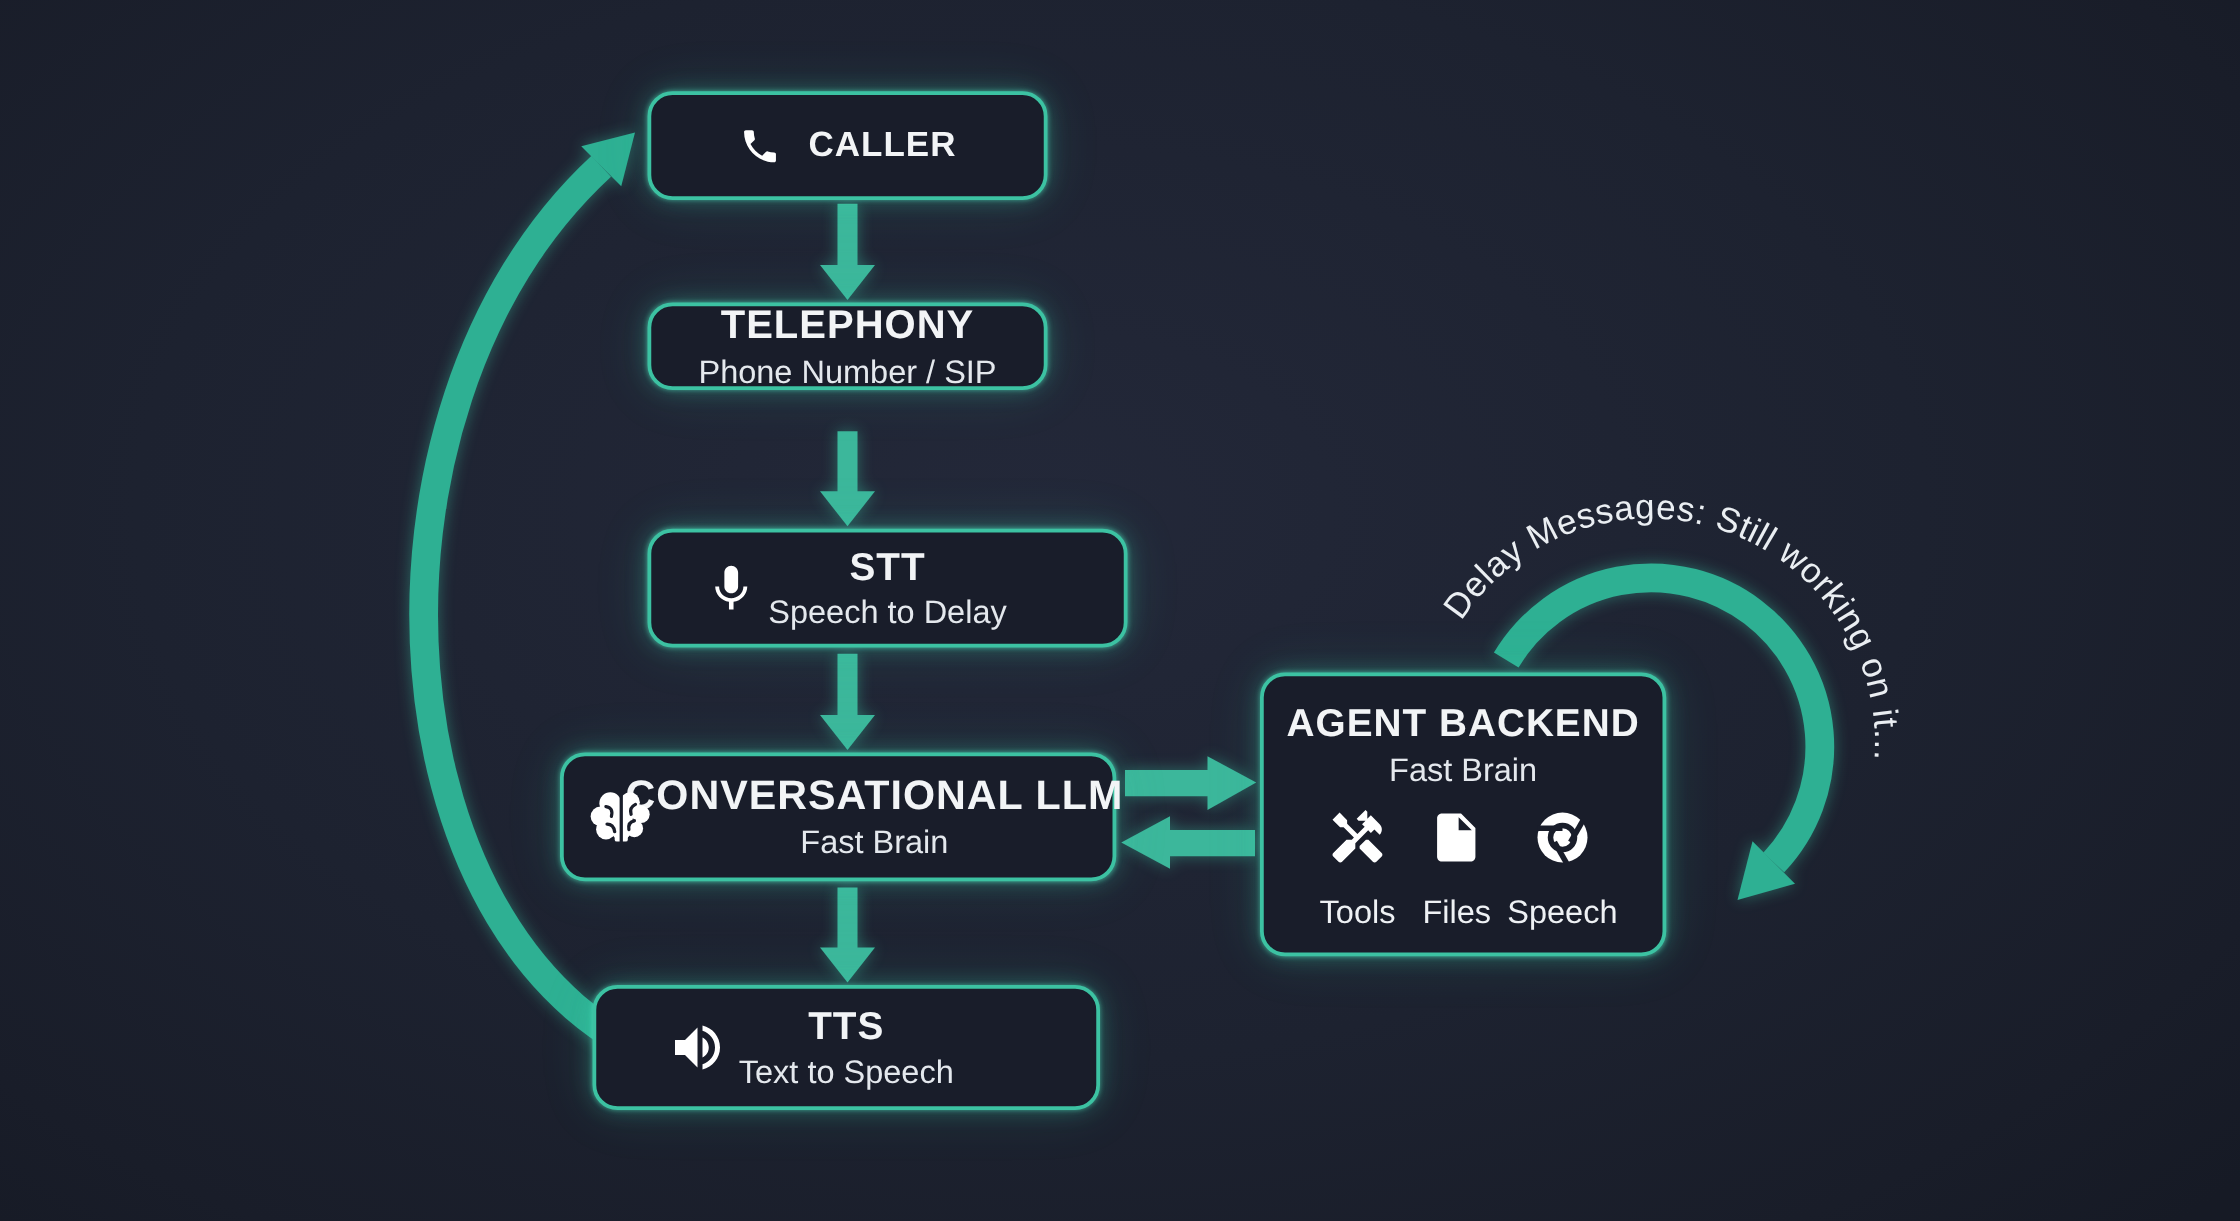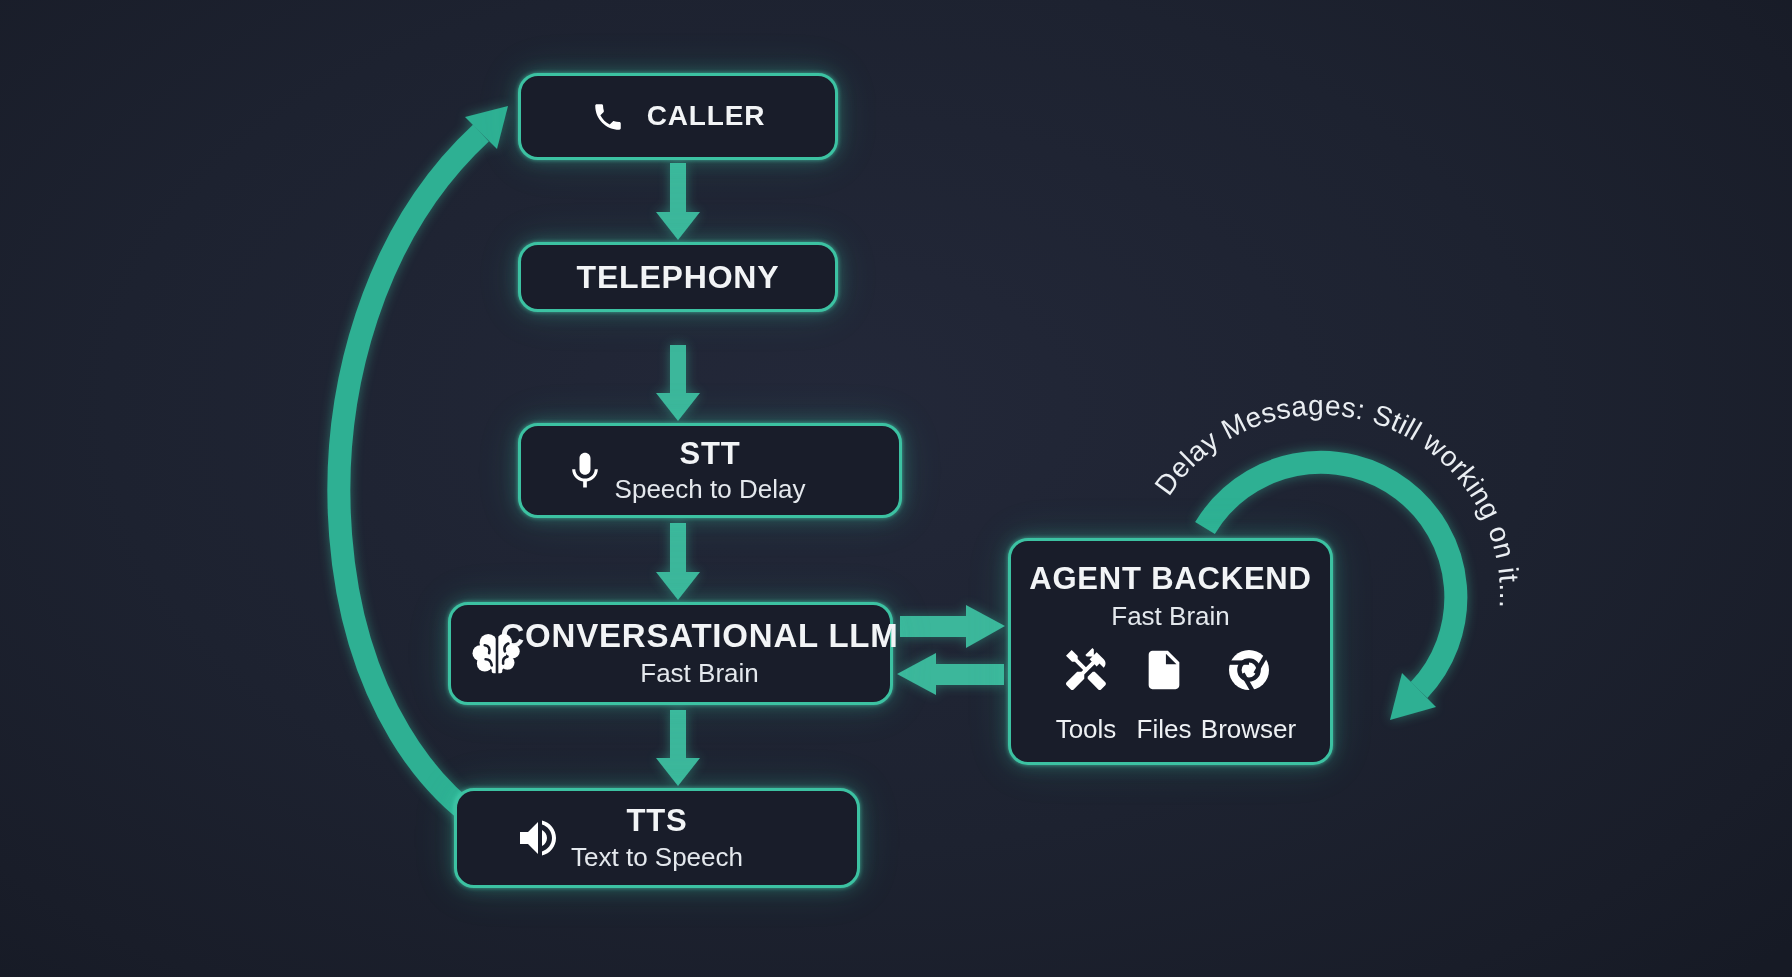--- a/index.html
+++ b/index.html
@@ -81,21 +81,21 @@
   .node-telephony .node-subtitle { font-size: 26px; margin-top: 4px; }
 
   .node-stt       { left: 518px; top: 423px; width: 384px; height: 95px; }
   .node-stt .node-title    { font-size: 31px; }
   .node-stt .node-subtitle { font-size: 26px; margin-top: 3px; }
 
   .node-llm       { left: 448px; top: 602px; width: 445px; height: 103px; padding-left: 58px; }
   .node-llm .node-title    { font-size: 33px; }
   .node-llm .node-subtitle { font-size: 26px; margin-top: 3px; }
 
-  .node-tts       { left: 454px; top: 788px; width: 406px; height: 100px; align-items: center; }
+  .node-tts       { left: 474px; top: 788px; width: 406px; height: 100px; align-items: center; }
   .node-tts .node-title    { font-size: 31px; }
   .node-tts .node-subtitle { font-size: 26px; margin-top: 3px; }
 
   .node-agent     { left: 1008px; top: 538px; width: 325px; height: 227px; justify-content: flex-start; padding-top: 20px; }
   .node-agent .node-title    { font-size: 31px; }
   .node-agent .node-subtitle { font-size: 26px; margin-top: 4px; }
 
   .side-icon {
     position: absolute;
     top: 50%;
@@ -182,20 +182,21 @@
     <span style="display:flex;">
       <svg width="34" height="34" viewBox="0 0 24 24">
           <path fill="#ffffff" d="M6.62 10.79c1.44 2.83 3.76 5.14 6.59 6.59l2.2-2.21c.27-.27.67-.36 1.02-.24 1.12.37 2.33.57 3.57.57.55 0 1 .45 1 1V20c0 .55-.45 1-1 1-9.39 0-17-7.61-17-17 0-.55.45-1 1-1h3.5c.55 0 1 .45 1 1 0 1.25.2 2.45.57 3.57.11.35.03.74-.25 1.02l-2.2 2.2z"></path>
         </svg>
     </span>
     <span class="node-title">CALLER</span>
   </div>
 
   <div class="node node-telephony">
     <span class="node-title">TELEPHONY</span>
+    <span class="node-subtitle">Phone Number / SIP</span>
   </div>
 
   <div class="node node-stt">
     <span class="side-icon">
       <svg width="44" height="50" viewBox="0 0 24 24">
           <path fill="#ffffff" d="M12 14c1.66 0 2.99-1.34 2.99-3L15 5c0-1.66-1.34-3-3-3S9 3.34 9 5v6c0 1.66 1.34 3 3 3zm5.3-3c0 3-2.54 5.1-5.3 5.1S6.7 14 6.7 11H5c0 3.41 2.72 6.23 6 6.72V21h2v-3.28c3.28-.48 6-3.3 6-6.72h-1.7z"></path>
         </svg>
     </span>
     <span class="node-title">STT</span>
     <span class="node-subtitle">Speech to Delay</span>
@@ -269,19 +270,19 @@
           <svg width="48" height="48" viewBox="0 0 48 48">
             <circle cx="24" cy="24" r="20" fill="#ffffff"></circle>
             <g stroke="#191d2a" stroke-width="4.4">
               <line x1="4" y1="16.6" x2="24" y2="16.6"></line>
               <line x1="4" y1="16.6" x2="24" y2="16.6" transform="rotate(120 24 24)"></line>
               <line x1="4" y1="16.6" x2="24" y2="16.6" transform="rotate(240 24 24)"></line>
             </g>
             <circle cx="24" cy="24" r="9.6" fill="none" stroke="#191d2a" stroke-width="4.4"></circle>
           </svg>
         </span>
-        <span class="backend-item-label">Browser</span>
+        <span class="backend-item-label">Speech</span>
       </div>
 
     </div>
   </div>
 
 </div>
 
 </body></html>

